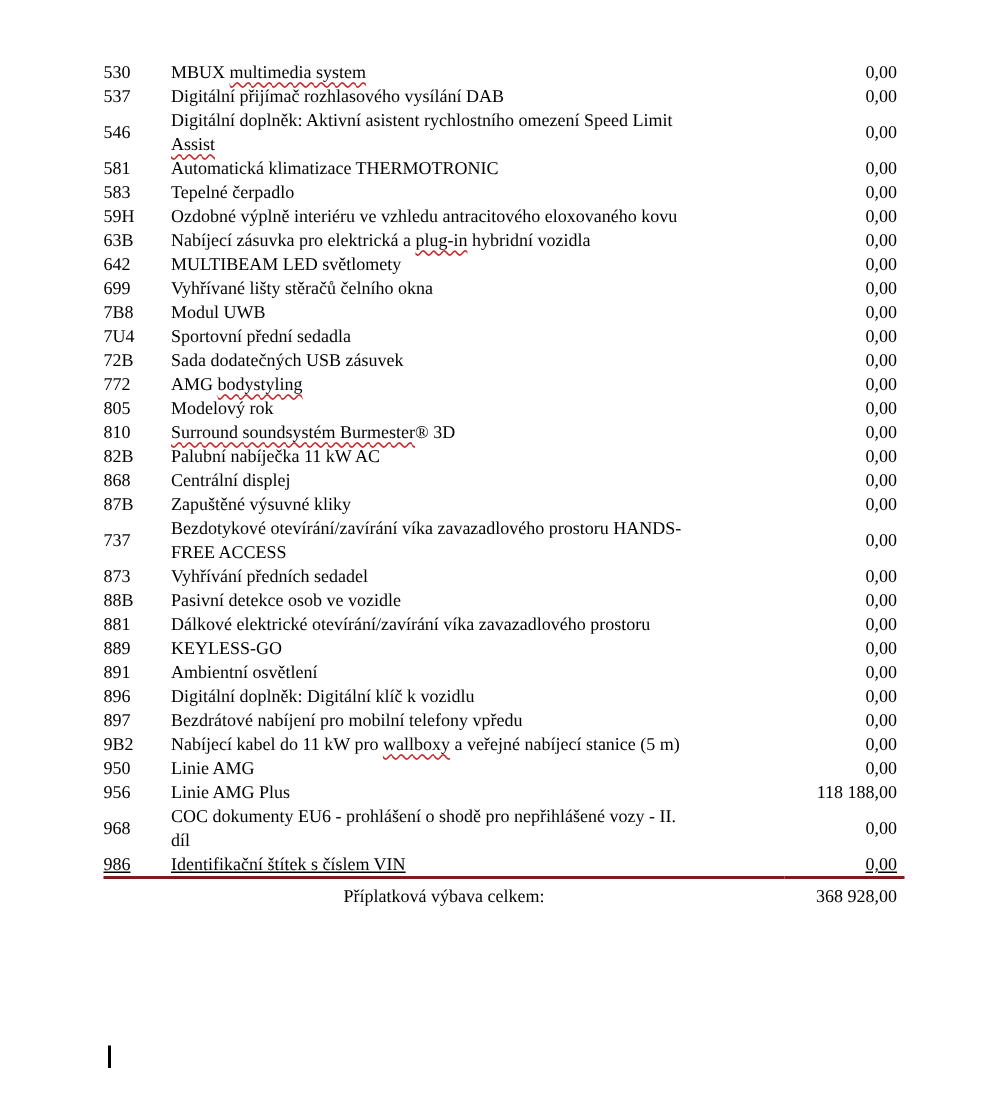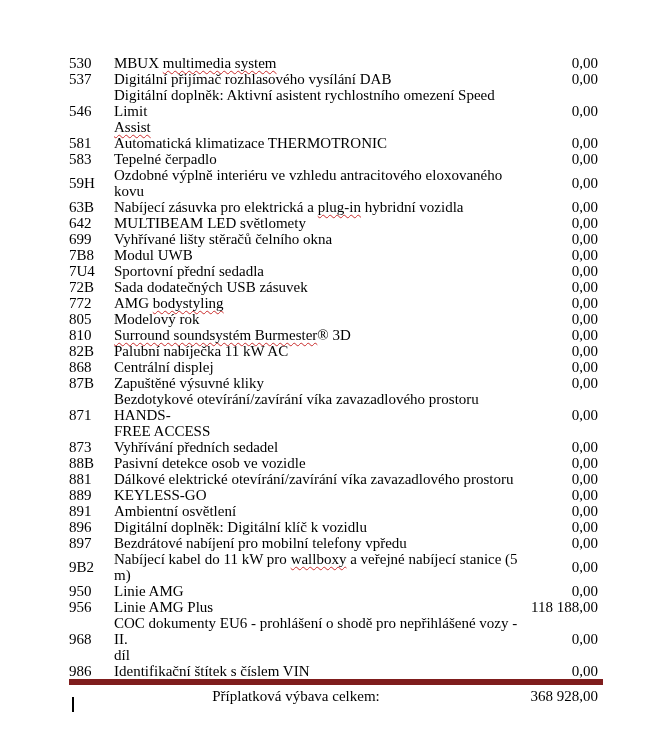--- a/index.html
+++ b/index.html
@@ -17,44 +17,44 @@
   }
   .doc {
     position: absolute;
     top: 40px;
     left: 69px;
   }
   table.options {
     border-collapse: collapse;
     table-layout: fixed;
     width: 534px;
-    font-size: 15px;
+    font-size: 12px;
     line-height: 16px;
-    margin-top: 15px;
   }
   col.c-code  { width: 45px; }
   col.c-desc  { width: 409px; }
   col.c-price { width: 80px; }
   td {
     padding: 0;
     vertical-align: middle;
   }
   td.code {
     text-align: left;
   }
   td.desc {
     white-space: pre-line;
   }
   td.price {
     text-align: right;
     padding-right: 5px;
     white-space: nowrap;
   }
   tbody tr:last-child td {
-    border-bottom: 6px solid #7f1d1d;
+    border-bottom: 2px solid #7f1d1d;
+    text-decoration: underline;
   }
   tfoot td {
     padding-top: 3px;
   }
   td.total-label {
     text-align: center;
   }
   td.total-value {
     text-align: right;
     padding-right: 5px;
@@ -174,21 +174,21 @@
           <td class="code">868</td>
           <td class="desc">Centrální displej</td>
           <td class="price">0,00</td>
         </tr>
         <tr>
           <td class="code">87B</td>
           <td class="desc">Zapuštěné výsuvné kliky</td>
           <td class="price">0,00</td>
         </tr>
         <tr>
-          <td class="code">871</td>
+          <td class="code">737</td>
           <td class="desc">Bezdotykové otevírání/zavírání víka zavazadlového prostoru HANDS-
 FREE ACCESS</td>
           <td class="price">0,00</td>
         </tr>
         <tr>
           <td class="code">873</td>
           <td class="desc">Vyhřívání předních sedadel</td>
           <td class="price">0,00</td>
         </tr>
         <tr>

